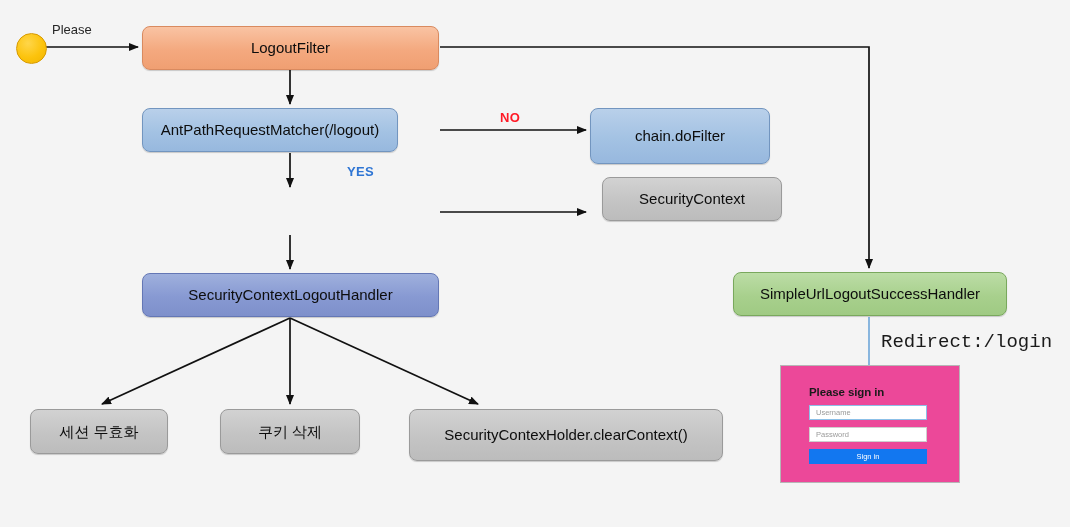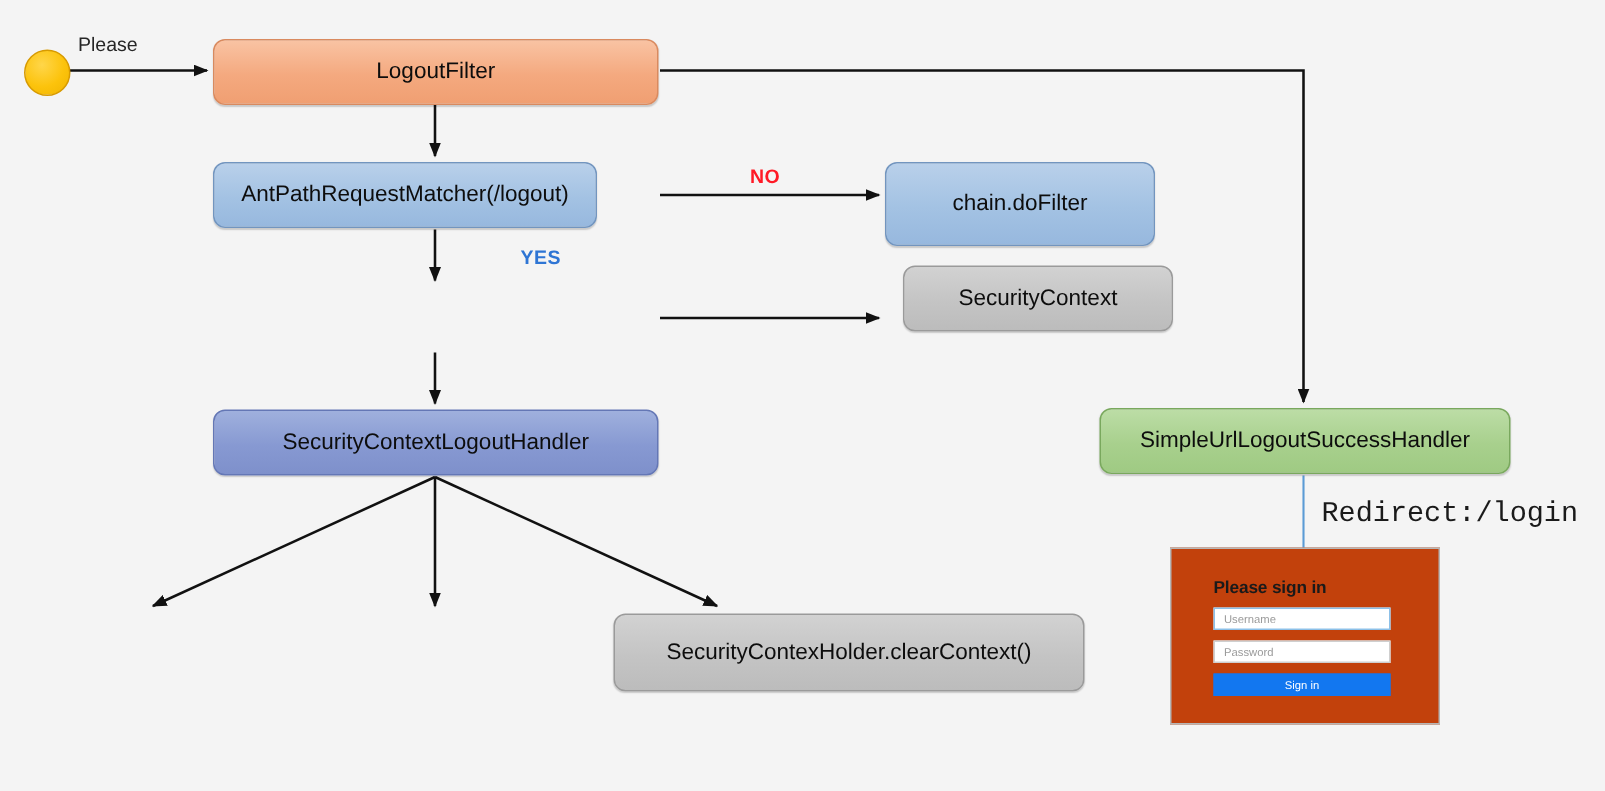--- a/index.html
+++ b/index.html
@@ -75,21 +75,21 @@
   }
   .lbl-request { color: #262626; font-size: 13px; }
   .lbl-no { color: #ff1a26; font-weight: 600; letter-spacing: .3px; }
   .lbl-yes { color: #2e75d4; font-weight: 600; letter-spacing: .3px; }
   .lbl-redirect { color: #1a1a1a; font-size: 19px; font-family: Liberation Mono, monospace; }
 
   
   .login-panel {
     position: absolute;
     box-sizing: border-box;
-    background: #c2410c;
+    background: #ec4899;
     border: 1px solid #b6b6b6;
     z-index: 3;
   }
   .login-inner {
     position: absolute;
     left: 28px;
     top: 20px;
     width: 120px;
   }
   .login-title {
@@ -171,21 +171,23 @@
 
   <div class="node n-blue" style="left:590px; top:108px; width:180px; height:56px;">chain.doFilter</div>
 
 
   <div class="node n-gray" style="left:589px; top:177px; width:180px; height:44px;margin-left:13px;">SecurityContext</div>
 
   <div class="node n-indigo" style="left:142px; top:273px; width:297px; height:44px;">SecurityContextLogoutHandler</div>
 
   <div class="node n-green" style="left:733px; top:272px; width:274px; height:44px;">SimpleUrlLogoutSuccessHandler</div>
 
-
+  <div class="node n-gray" style="left:30px; top:409px; width:138px; height:45px;">세션 무효화</div>
+
+  <div class="node n-gray" style="left:220px; top:409px; width:140px; height:45px;">쿠키 삭제</div>
 
   <div class="node n-gray" style="left:376px; top:409px; width:314px; height:52px;margin-left:33px;">SecurityContexHolder.clearContext()</div>
 
   <div class="edge-label lbl-request" style="left:52px; top:22px;">Please</div>
 
   <div class="edge-label lbl-no" style="left:500px; top:110px;">NO</div>
 
   <div class="edge-label lbl-yes" style="left:303px; top:164px;margin-left:44px;">YES</div>
 
   <div class="edge-label lbl-redirect" style="left:881px; top:331px;">Redirect:/login</div>

